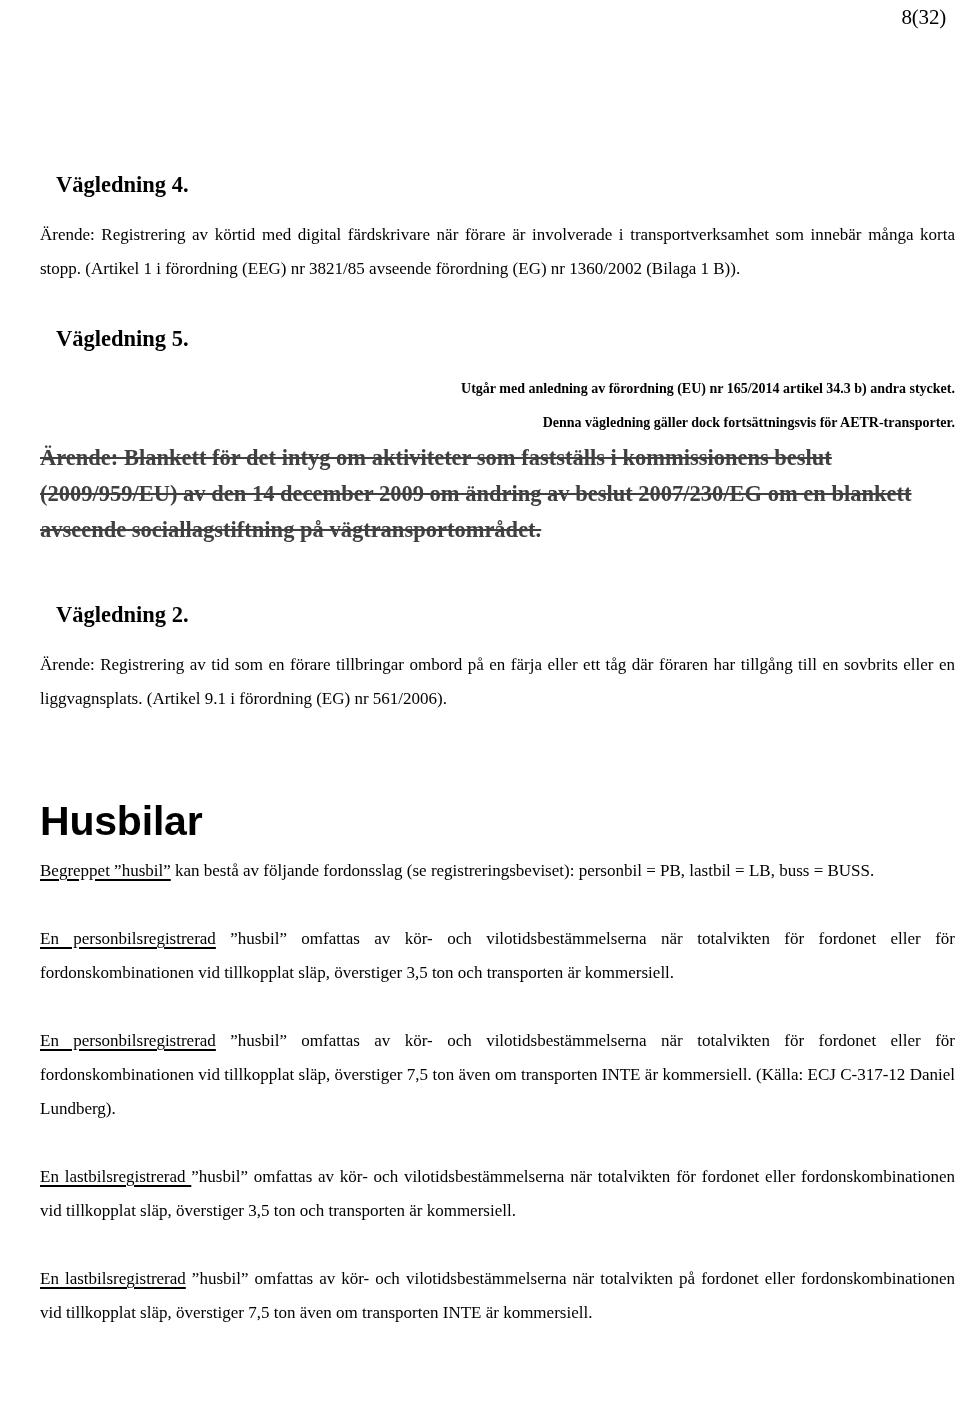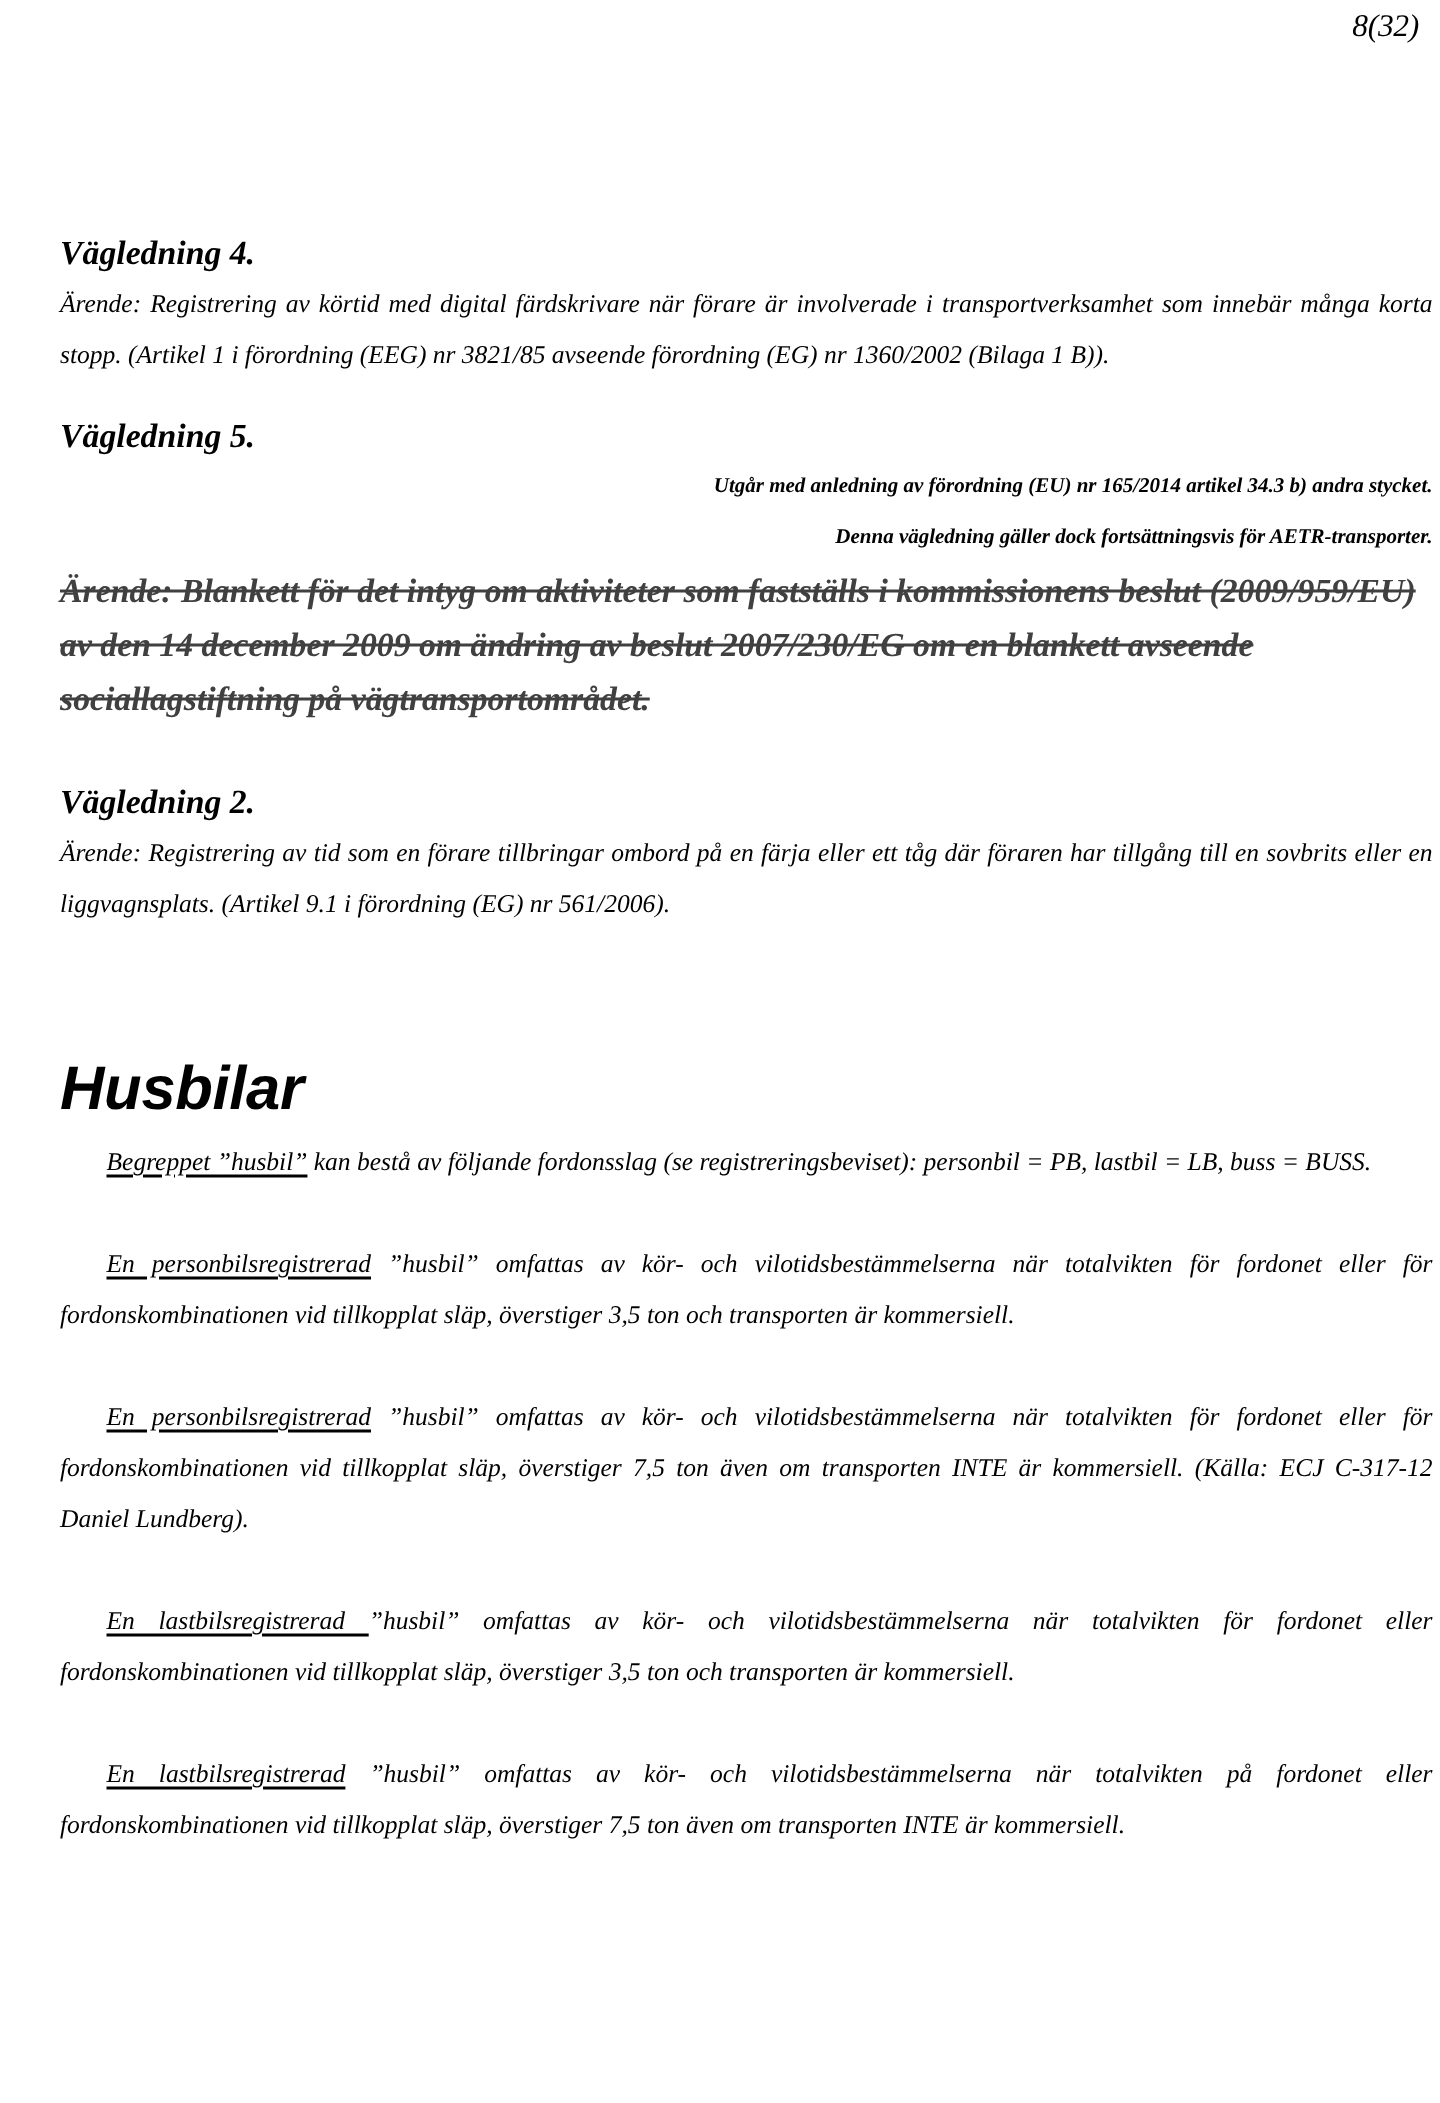--- a/index.html
+++ b/index.html
@@ -15,21 +15,20 @@
     color: #000000;
     -webkit-font-smoothing: antialiased;
   }
 
   .page {
     position: absolute;
     left: 0; top: 0;
     width: 960px;
     height: 1314px;
     box-sizing: border-box;
-    font-style: italic;
   }
 
   
   .page-number {
     position: absolute;
     top: 6px;
     left: 40px;
     right: 14px;
     text-align: right;
     font-family: "Liberation Serif", "DejaVu Serif", serif;
@@ -53,21 +52,21 @@
     text-align: justify;
     text-justify: inter-word;
     hyphens: none;
   }
 
   .bold-head {
     font-weight: bold;
     font-size: 22.5px;
     line-height: 34px;
     text-align: left;
-    margin: 0;
+    margin: 16px;
   }
 
   .bold-block {
     font-weight: bold;
     font-size: 14px;
     line-height: 34px;
     text-align: right;
     margin: 0;
   }
 
@@ -75,21 +74,21 @@
     font-weight: bold;
     font-size: 22.5px;
     line-height: 36px;
     text-align: left;
     margin: 0;
     text-decoration: line-through;
     text-decoration-thickness: 2px;
     color: #404040;
   }
 
-  .u { text-decoration: underline; text-decoration-thickness: 1.5px; text-underline-offset: 3px; margin-left: 31px; }
+  .u { text-decoration: underline; text-decoration-thickness: 1.5px; text-underline-offset: 3px; }
 
   h2.section-title {
     font-family: "Liberation Sans", "DejaVu Sans", sans-serif;
     font-weight: bold;
     font-size: 41px;
     line-height: 38px;
     margin: 0;
     letter-spacing: -0.2px;
   }
   .sp-14  { height: 14px; }

